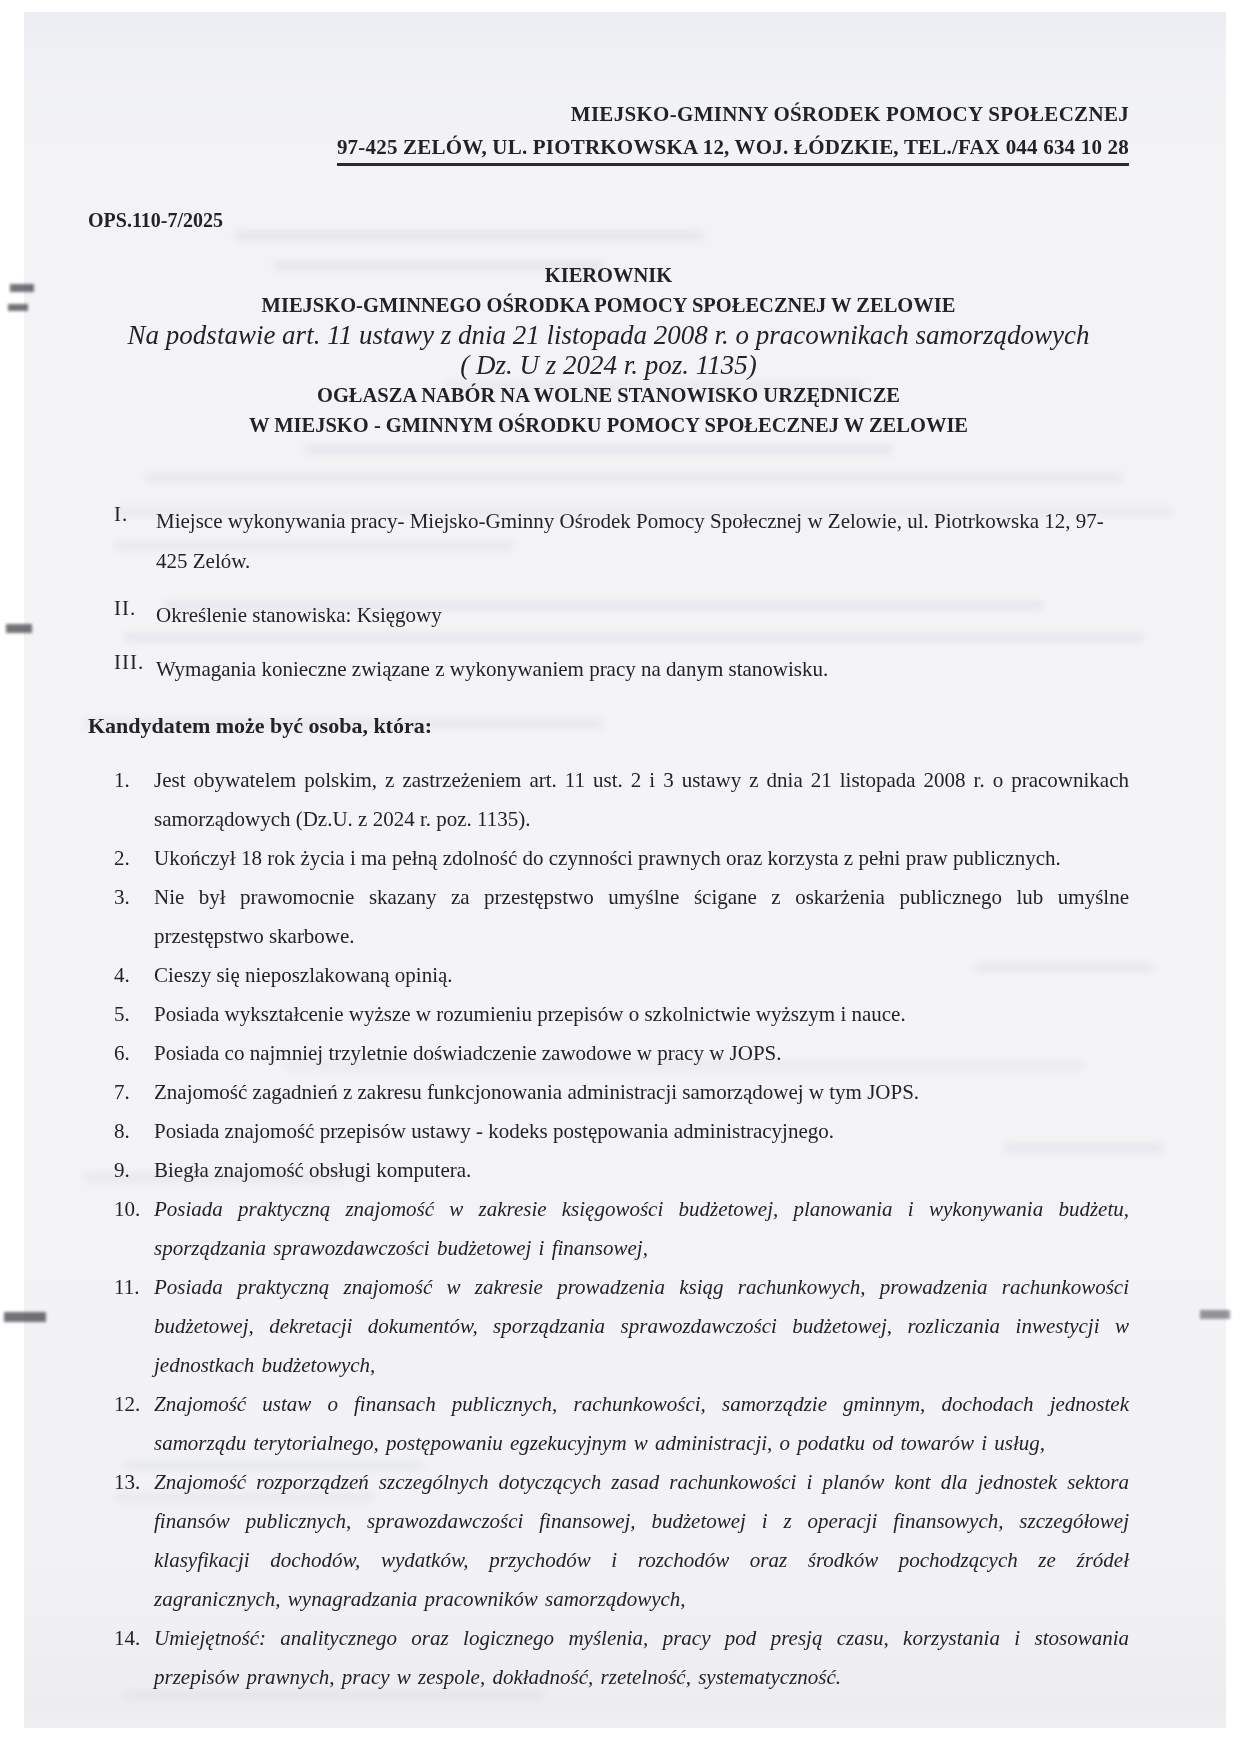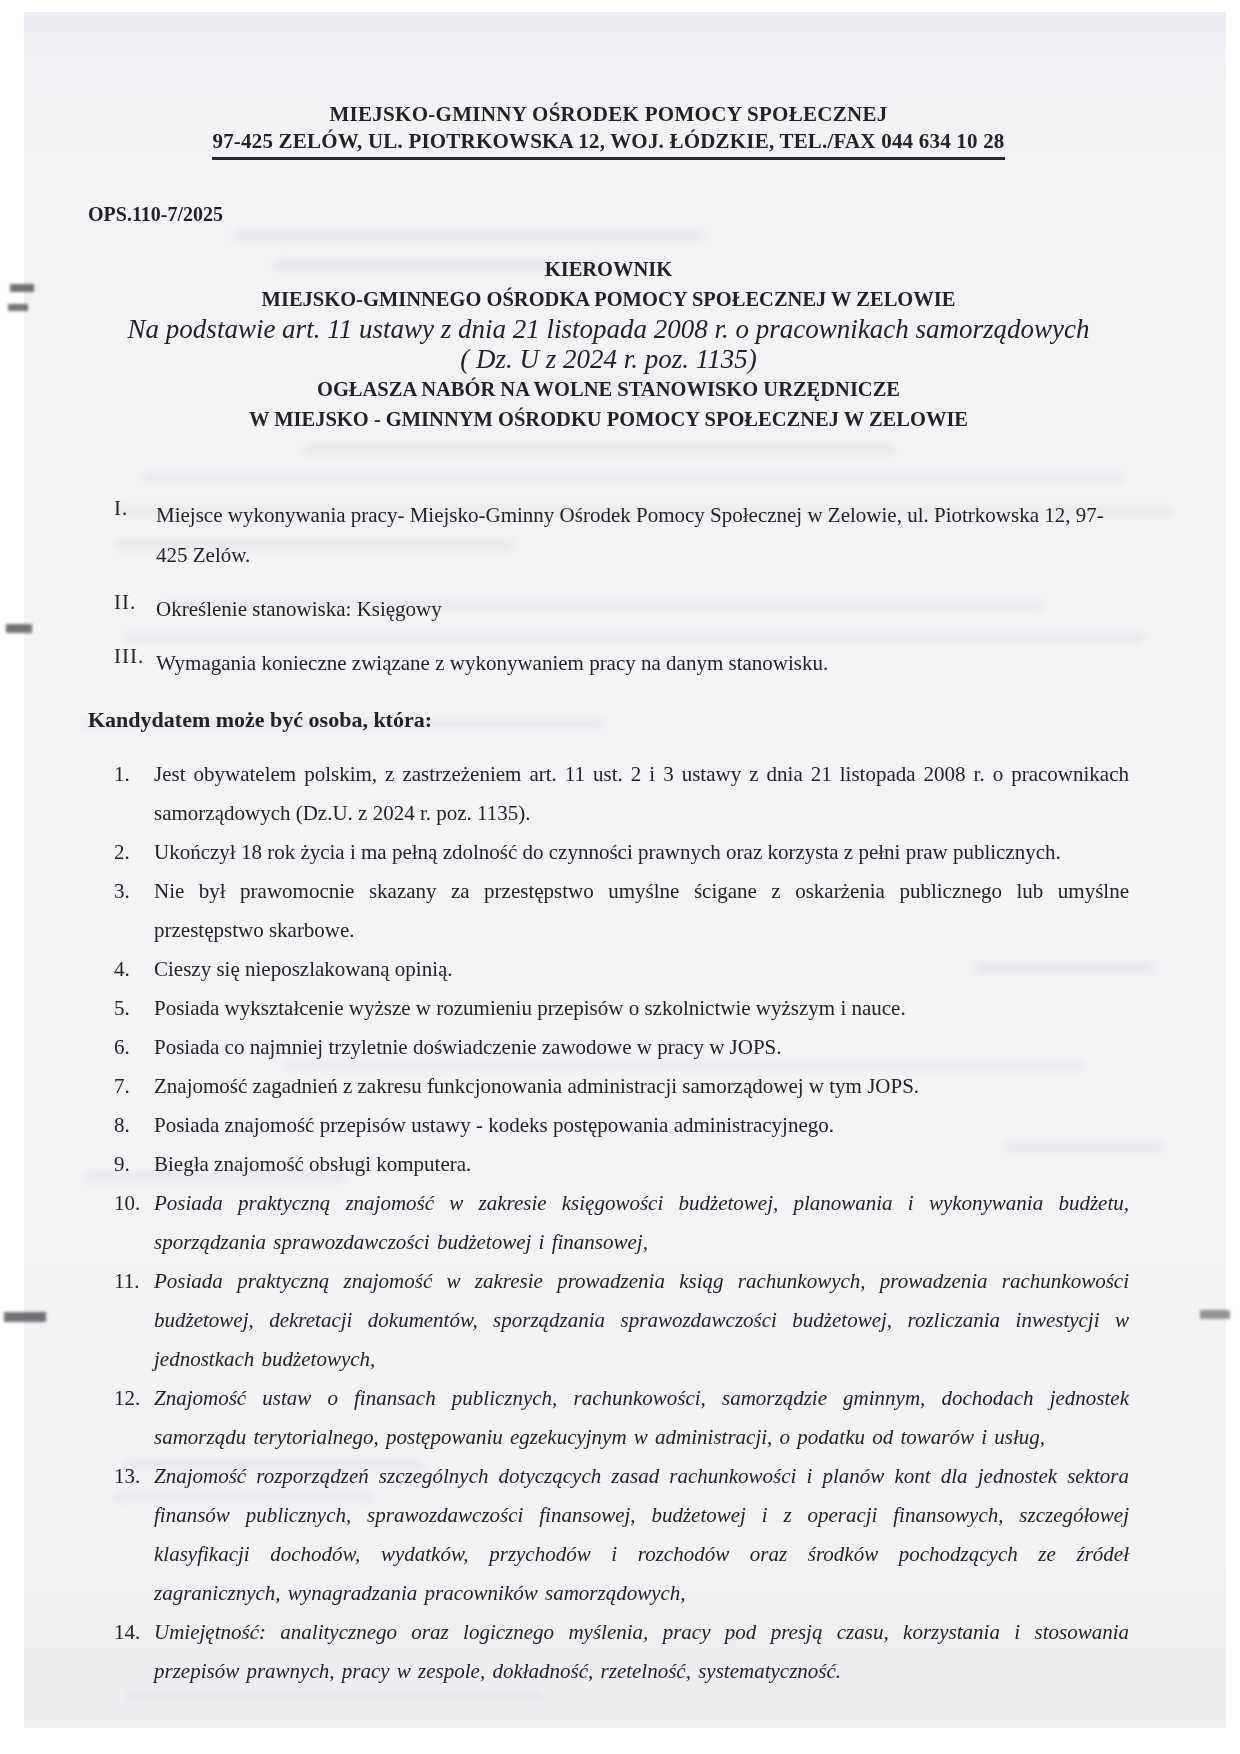--- a/index.html
+++ b/index.html
@@ -41,27 +41,27 @@
   }
   
   .doc {
     position: absolute;
     left: 64px;
     top: 0;
     width: 1041px;
     padding-top: 90px;
     color: #232327;
   }
-  .doc-header { text-align: center; }
+  .doc-header { text-align: right; }
   .doc-header .h-line1 {
     font-size: 21px;
     font-weight: bold;
     letter-spacing: 0.3px;
   }
-  .doc-header .h-line2-wrap { margin-top: 2px; }
+  .doc-header .h-line2-wrap { margin-top: 8px; }
   .doc-header .h-line2 {
     display: inline-block;
     font-size: 21px;
     font-weight: bold;
     letter-spacing: 0.2px;
     border-bottom: 3px solid #2a2a2e;
     padding-bottom: 3px;
   }
   .ref-number {
     margin-top: 43px;

